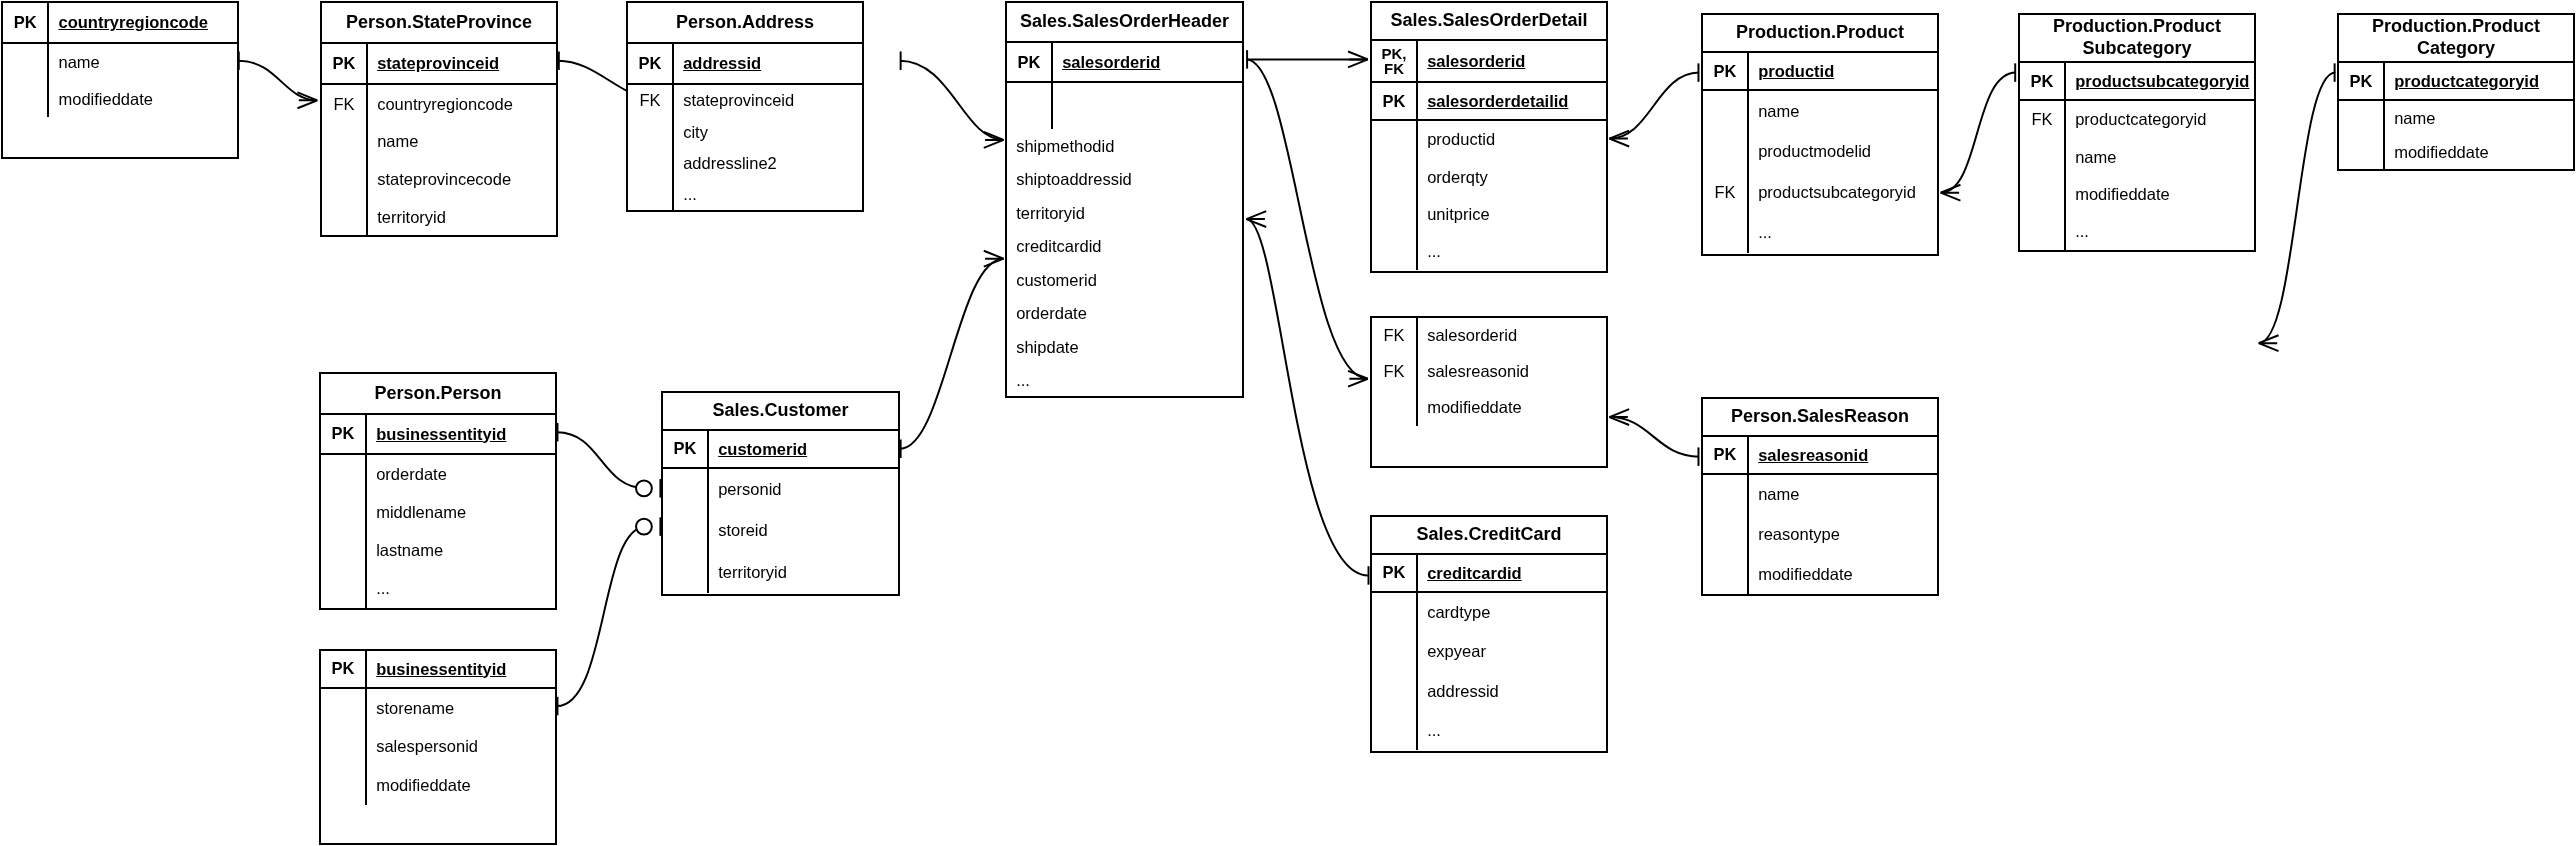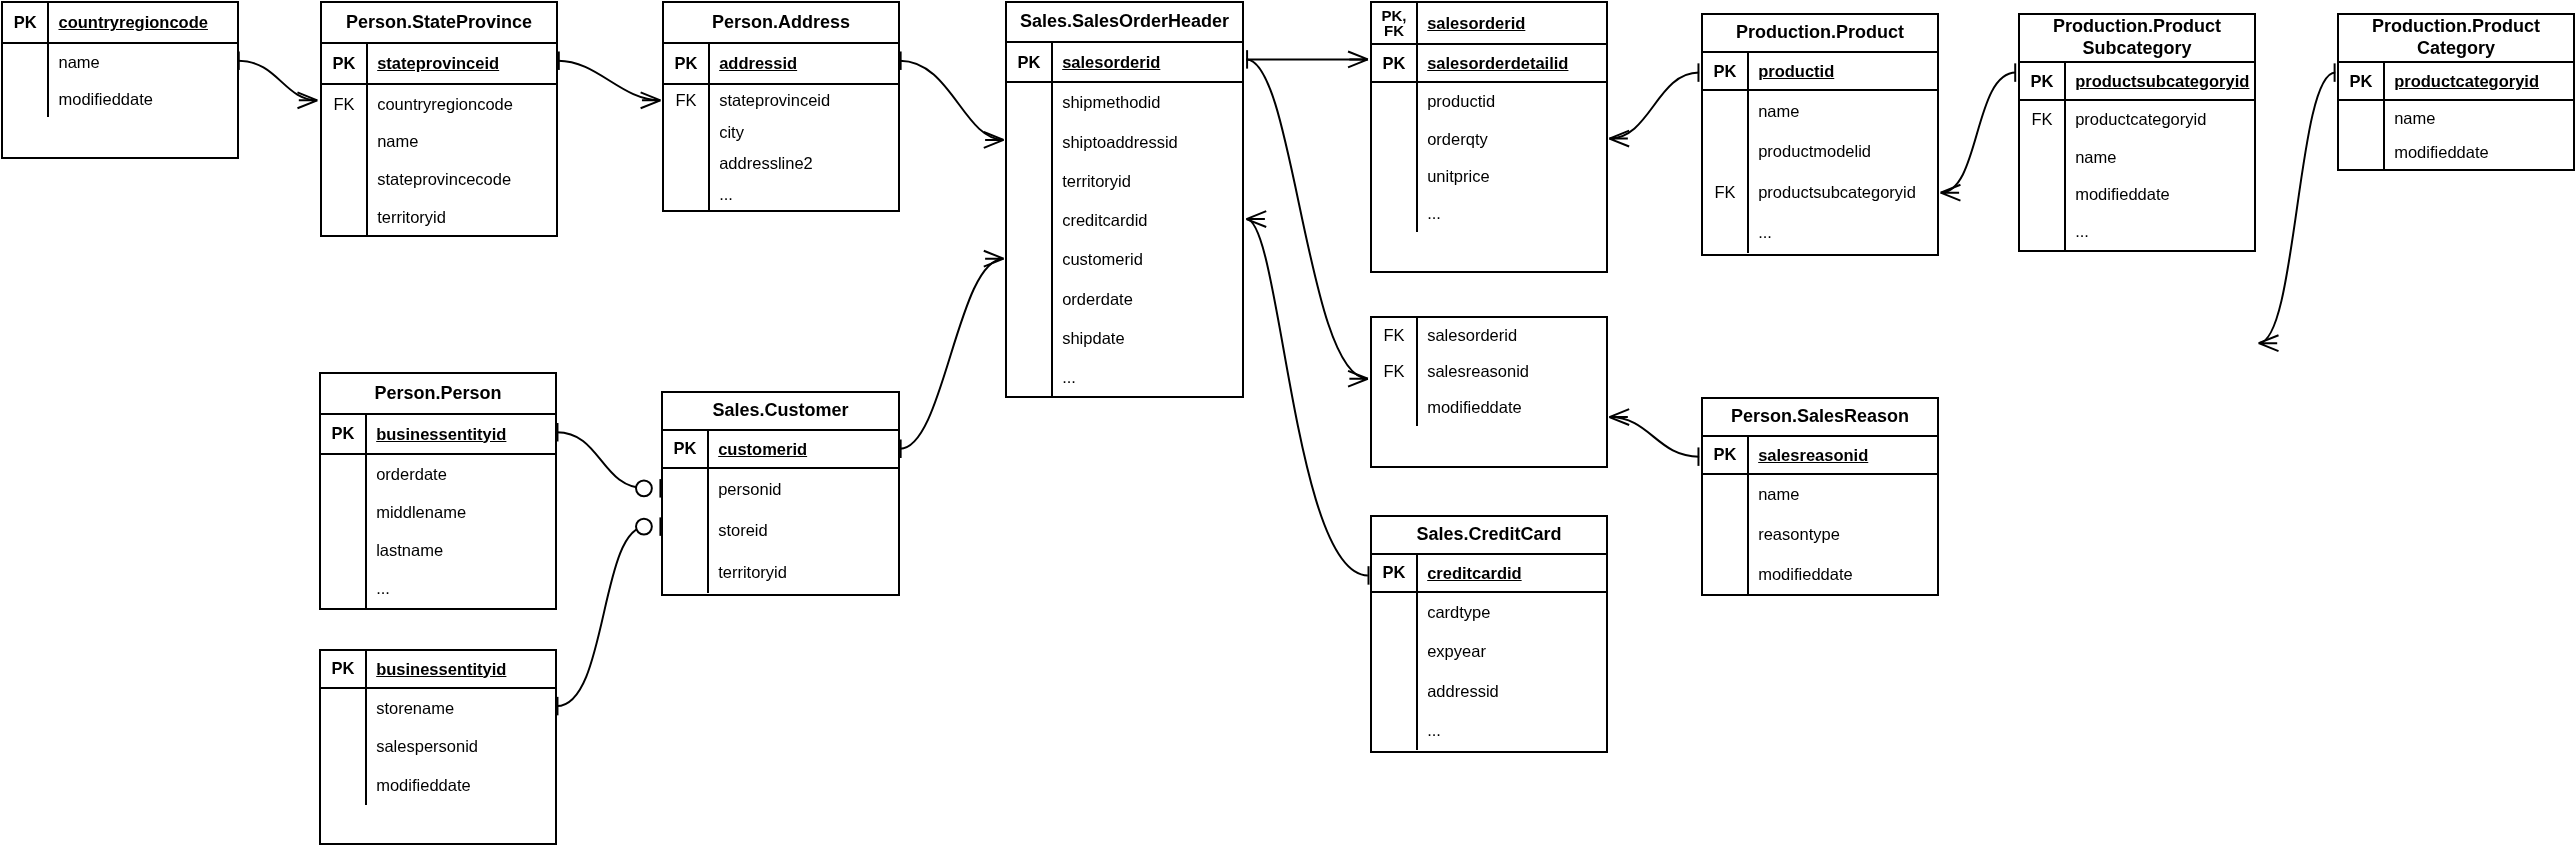--- a/index.html
+++ b/index.html
@@ -248,21 +248,21 @@
       </div>
       <div class="body-names">
         <div class="body-name" style="height:25%">countryregioncode</div>
         <div class="body-name" style="height:25%">name</div>
         <div class="body-name" style="height:25%">stateprovincecode</div>
         <div class="body-name" style="height:25%">territoryid</div>
       </div>
     </div>
   </div>
 
-  <div class="entity" style="left:662px; top:1.3px; width:238px; height:211px;">
+  <div class="entity" style="left:626px; top:1.3px; width:238px; height:211px;">
     <div class="entity-title" style="height:41px;">Person.Address</div>
     <div class="attr-row sep" style="height:41px;">
       <div class="key-cell">PK</div>
       <div class="name-cell pk">addressid</div>
     </div>
     <div class="attr-body" style="height:125px;">
       <div class="body-keys">
         <div class="body-key" style="height:25%;font-weight:normal;">FK</div>
         <div class="body-key" style="height:25%"></div>
         <div class="body-key" style="height:25%"></div>
@@ -276,21 +276,21 @@
       </div>
     </div>
   </div>
 
   <div class="entity" style="left:1005px; top:1.3px; width:239px; height:397px;">
     <div class="entity-title" style="height:40px;">Sales.SalesOrderHeader</div>
     <div class="attr-row sep" style="height:40px;">
       <div class="key-cell">PK</div>
       <div class="name-cell pk">salesorderid</div>
     </div>
-    <div class="attr-body" style="height:314px;">
+    <div class="attr-body" style="height:314px;flex-direction:column;">
       <div class="body-keys">
         <div class="body-key" style="height:12.5%"></div>
         <div class="body-key" style="height:12.5%"></div>
         <div class="body-key" style="height:12.5%"></div>
         <div class="body-key" style="height:12.5%"></div>
         <div class="body-key" style="height:12.5%"></div>
         <div class="body-key" style="height:12.5%"></div>
         <div class="body-key" style="height:12.5%"></div>
         <div class="body-key" style="height:12.5%"></div>
       </div>
@@ -301,20 +301,21 @@
         <div class="body-name" style="height:12.5%">creditcardid</div>
         <div class="body-name" style="height:12.5%">customerid</div>
         <div class="body-name" style="height:12.5%">orderdate</div>
         <div class="body-name" style="height:12.5%">shipdate</div>
         <div class="body-name" style="height:12.5%">...</div>
       </div>
     </div>
   </div>
 
   <div class="entity" style="left:1370px; top:1.3px; width:238px; height:272px;">
+    <div class="entity-title" style="height:38px;">Sales.SalesOrderDetail</div>
     <div class="attr-row sep" style="height:42px;">
       <div class="key-cell" style="font-size:15px;">PK,
 FK</div>
       <div class="name-cell pk">salesorderid</div>
     </div>
     <div class="attr-row sep" style="height:38px;">
       <div class="key-cell">PK</div>
       <div class="name-cell pk">salesorderdetailid</div>
     </div>
     <div class="attr-body" style="height:149px;">

